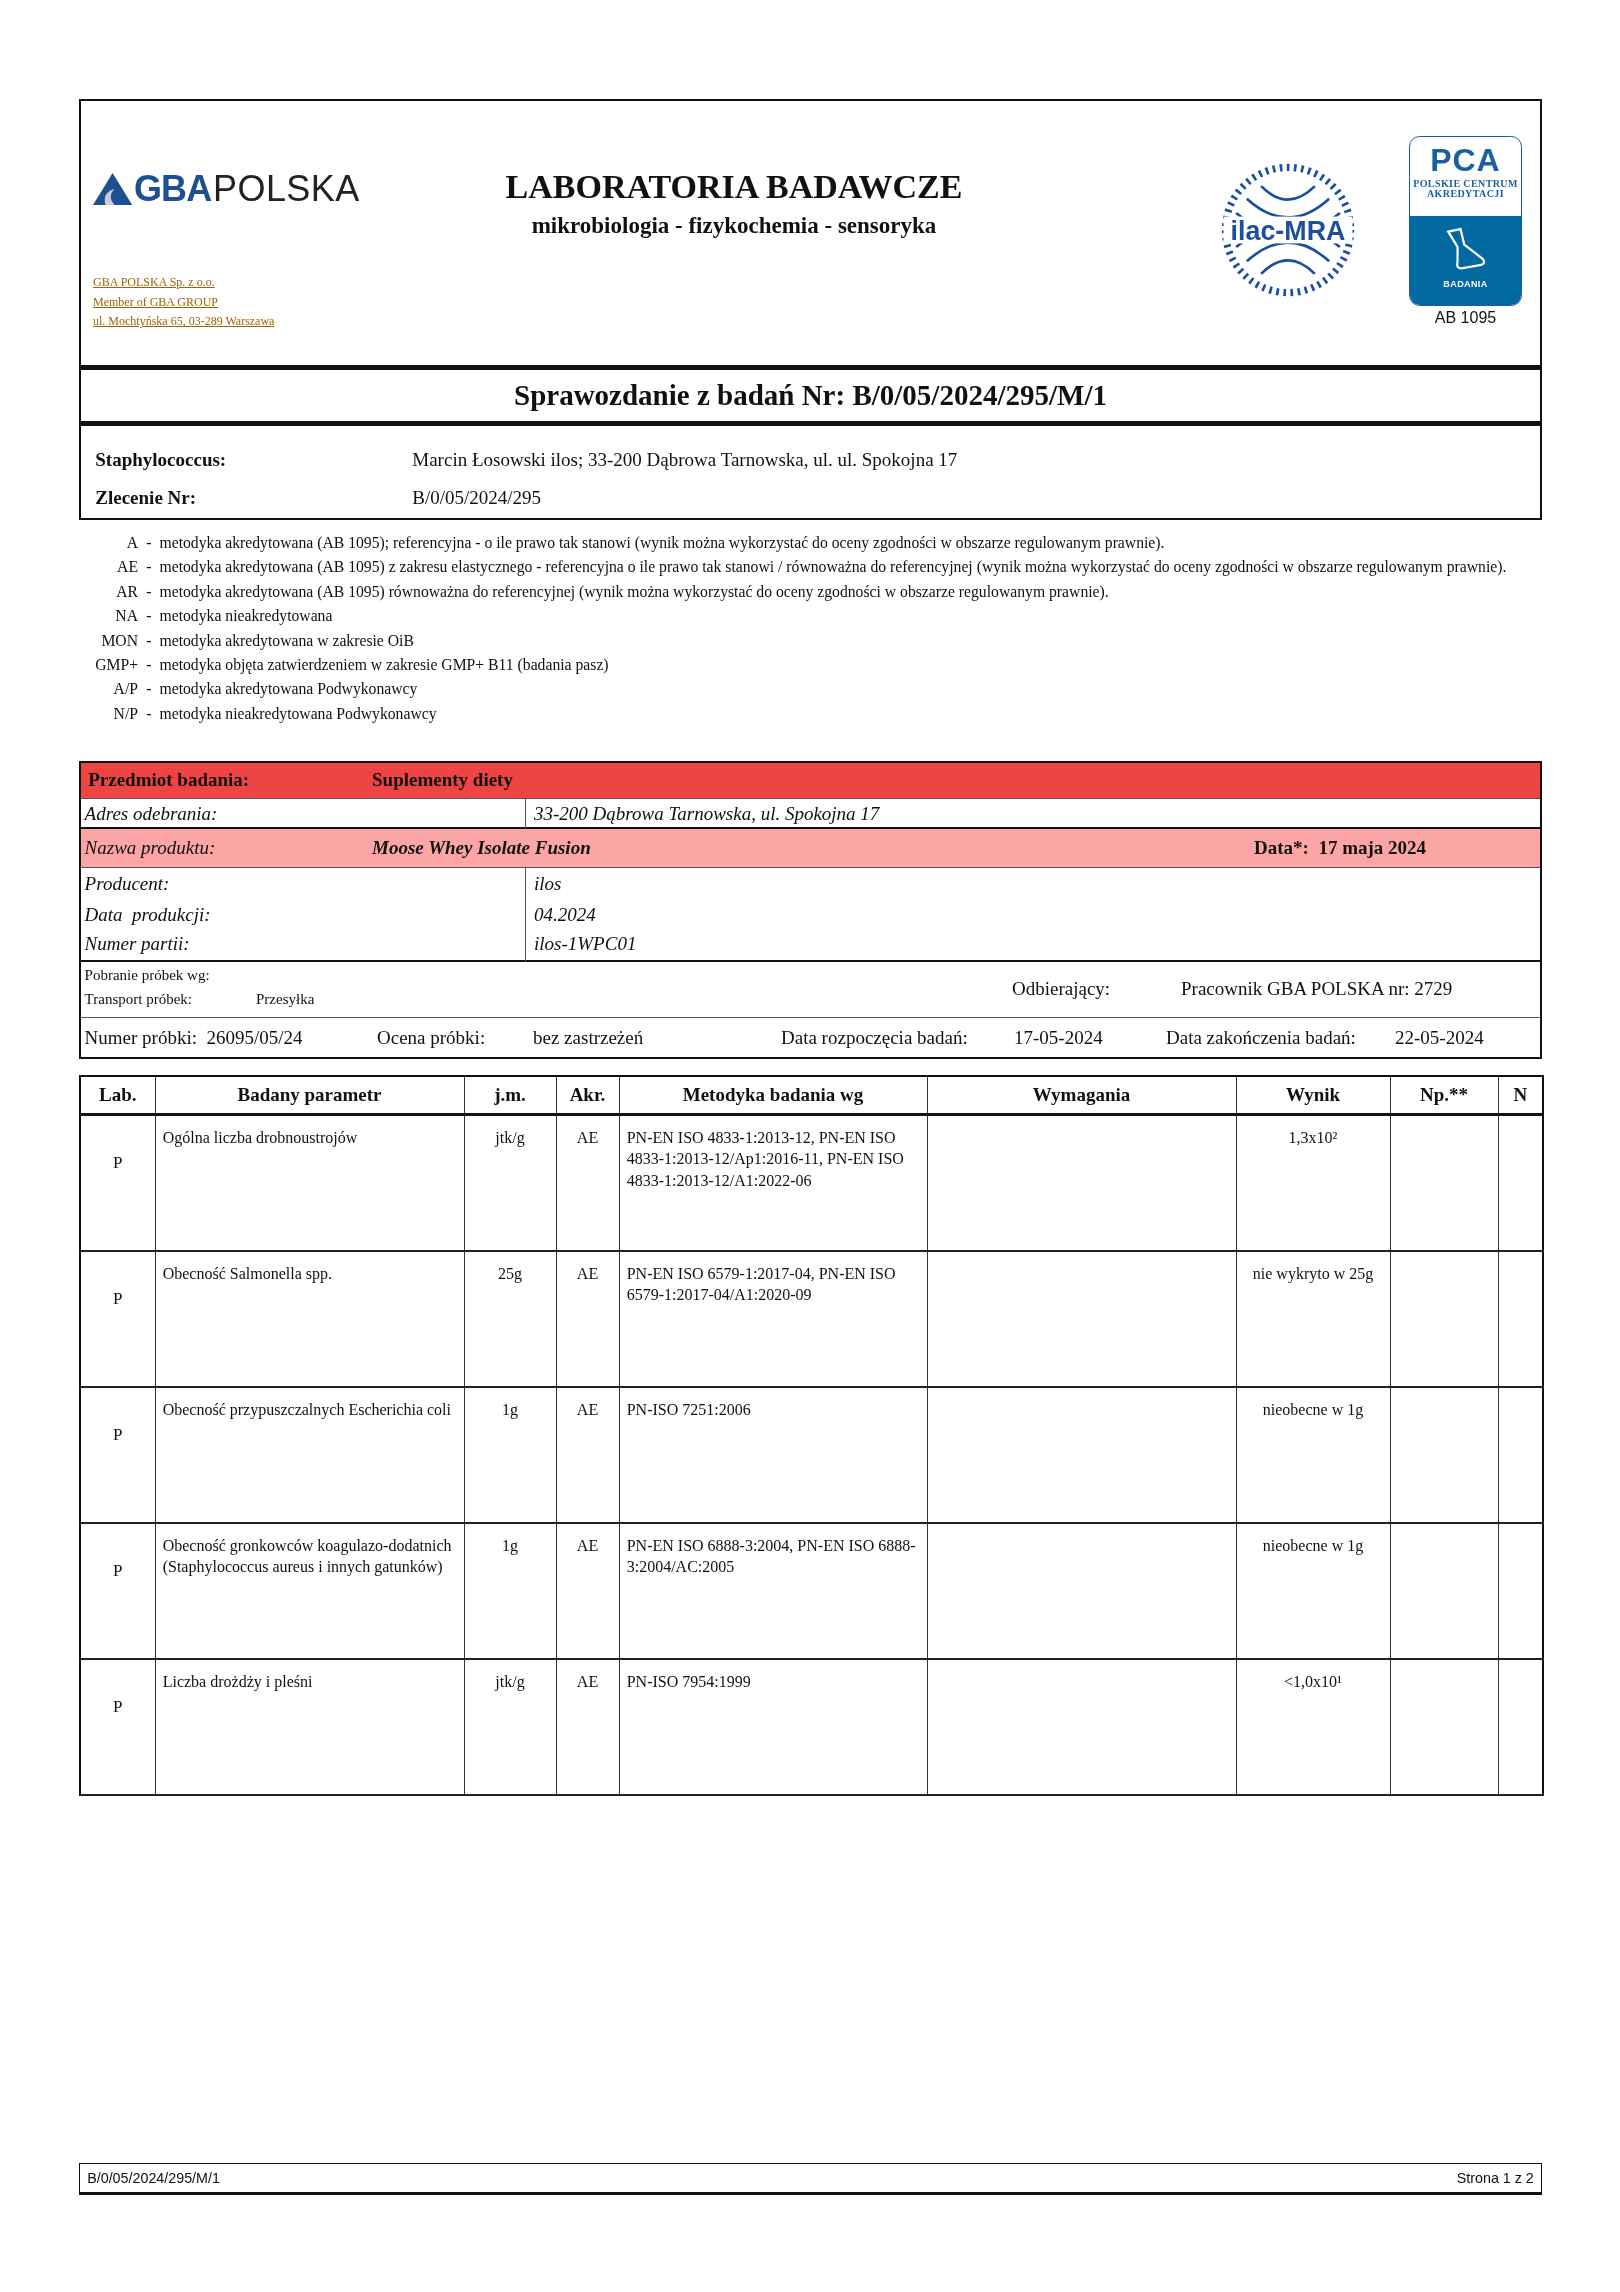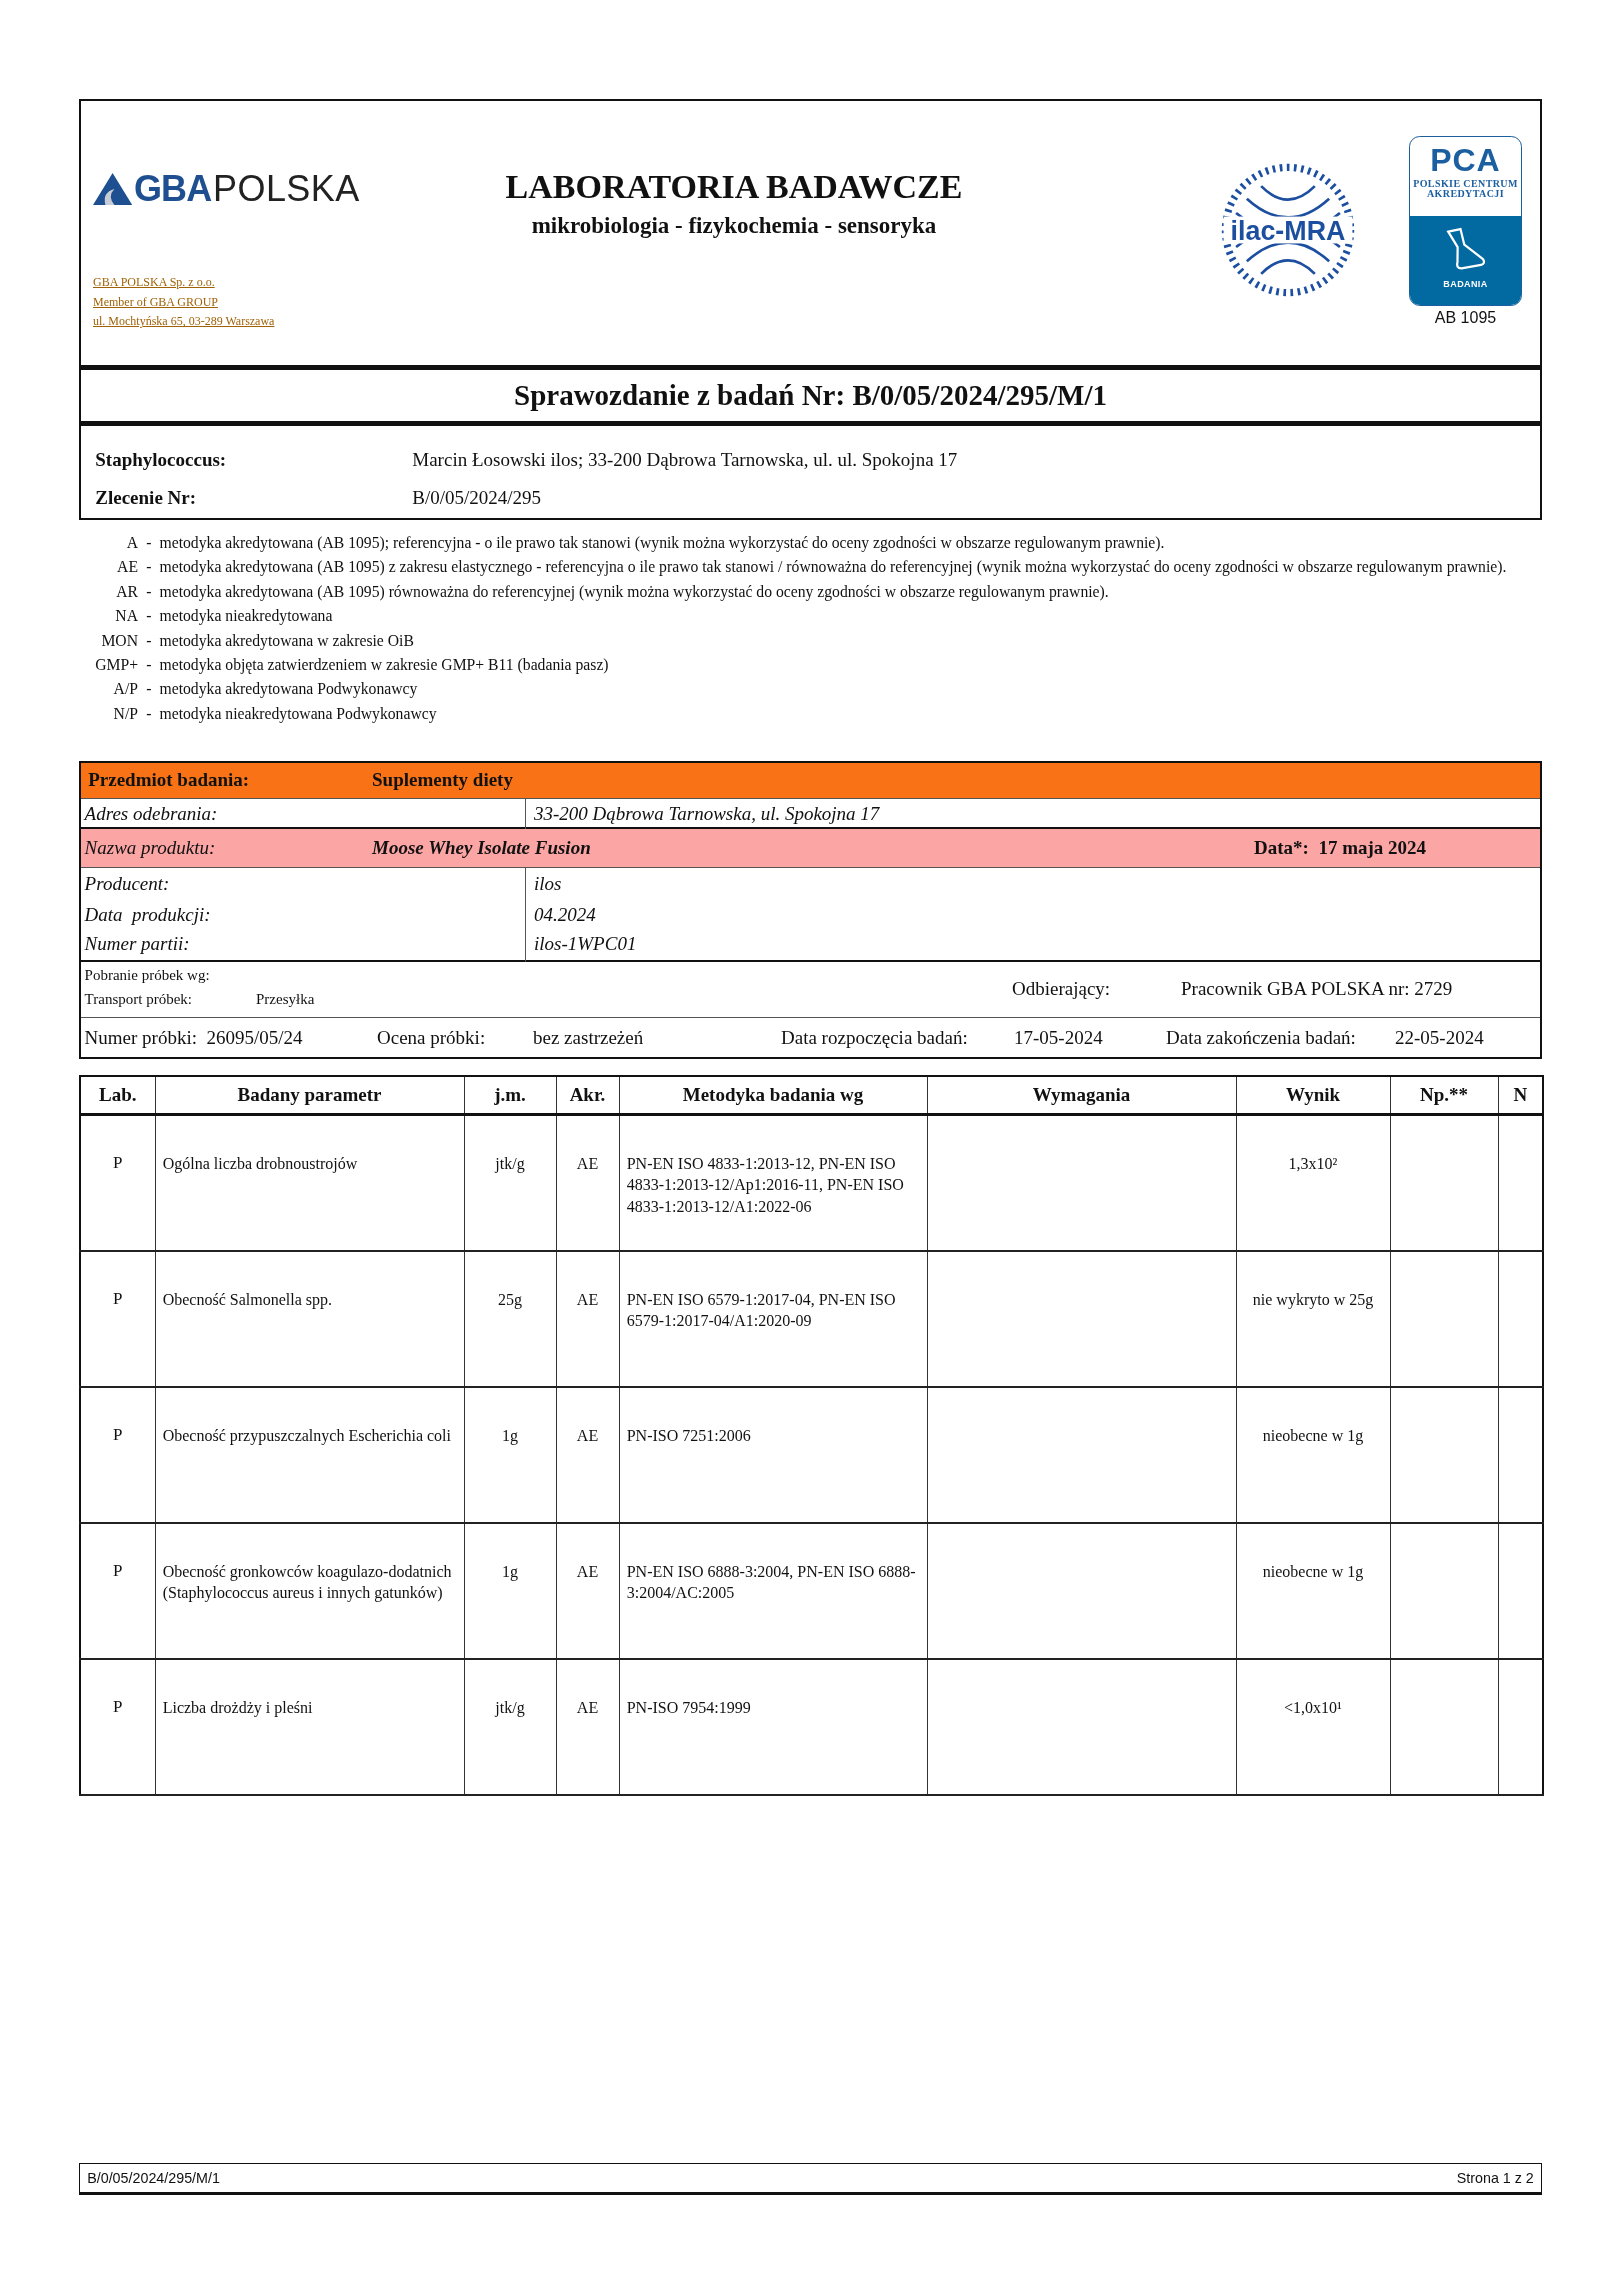--- a/index.html
+++ b/index.html
@@ -34,31 +34,31 @@
   
   #legend { left: 79px; top: 531px; width: 1469px; font-size: 15.7px; line-height: 24.4px; }
   .legend-item { display: flex; }
   .legend-item .code { width: 59px; text-align: right; flex-shrink: 0; }
   .legend-item .dash { width: 21.5px; text-align: center; flex-shrink: 0; }
   .legend-item .desc { flex: 1; padding-right: 36px; }
 
   
   #sample-box { left: 79px; top: 761px; width: 1463px; border: 2.7px solid #111; box-sizing: border-box; }
   .srow { position: relative; box-sizing: border-box; font-size: 19px; }
-  .srow.gray-dark { background: #f97316; }
+  .srow.gray-dark { background: #ef4444; }
   .srow.gray-light { background: #fca5a5; }
   .it { font-style: italic; }
   .bold { font-weight: bold; }
 
   
   #results { left: 79px; top: 1075px; width: 1463px; border-collapse: collapse; table-layout: fixed; border: 2.7px solid #111; }
   #results th, #results td { border: 0.9px solid #333; font-size: 16px; vertical-align: top; padding: 0; }
   #results th { font-size: 19px; font-weight: bold; height: 36px; vertical-align: middle; text-align: center; border-bottom: 3.6px solid #111; margin-left: 8px; }
   #results tr.data td { height: 134px; border-bottom: 2.7px solid #222; }
-  #results td .cell { padding: 10.7px 7.2px 0 7.2px; line-height: 21.5px; margin-top: 26px; }
+  #results td .cell { padding: 10.7px 7.2px 0 7.2px; line-height: 21.5px; }
   #results td.lab { vertical-align: middle; text-align: center; font-size: 17px; }
   #results td.lab span { position: relative; top: -19.7px; }
   #results td.center .cell { text-align: center; }
 
   
   #footer-box { left: 79px; top: 2163px; width: 1463px; height: 32px; border: 1.8px solid #111; border-bottom-width: 3.6px; box-sizing: border-box; font-family: "Liberation Sans", sans-serif; font-size: 14.3px; }
   #footer-left { left: 7.2px; top: 6.3px; }
   #footer-right { right: 7.2px; top: 6.3px; }
 </style>
 </head>

